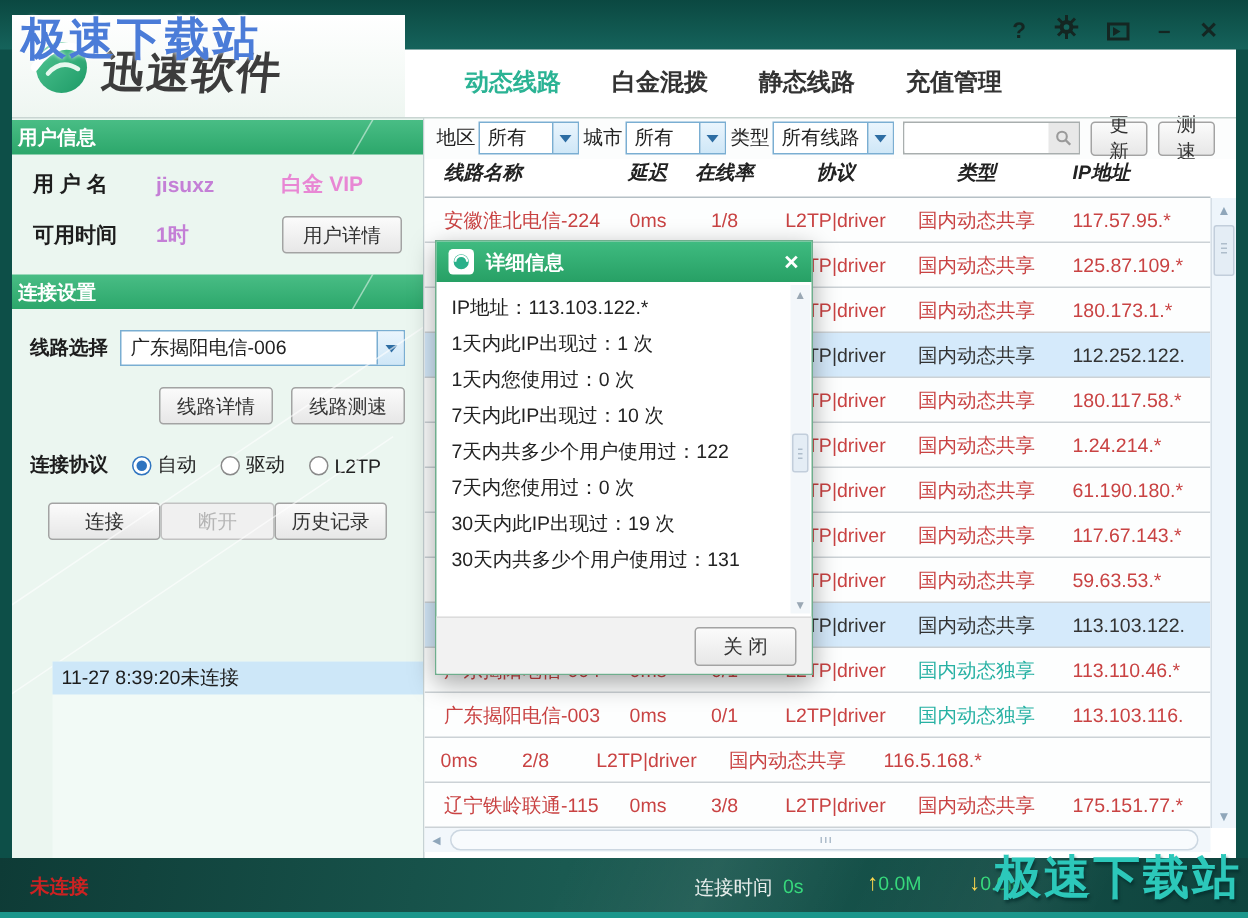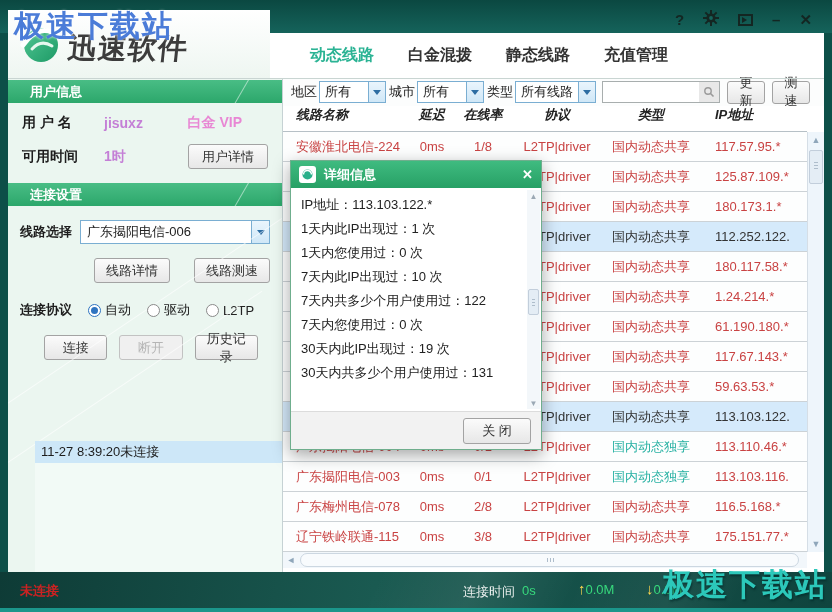--- a/index.html
+++ b/index.html
@@ -22,28 +22,28 @@
 
   
   .wm-top{position:absolute;left:14px;top:6px;font-size:30px;font-weight:bold;color:#4b7cd8;letter-spacing:2px;z-index:40;text-shadow:0 0 3px rgba(255,255,255,.85);}
   .wm-bottom{position:absolute;right:4px;bottom:6px;font-size:31px;font-weight:bold;color:#2cc8ba;letter-spacing:2px;z-index:60;text-shadow:1px 2px 2px rgba(0,40,40,.6);}
 
   
   .sidebar{position:absolute;left:8px;top:78px;width:274px;bottom:40px;background:#ebf6f0;overflow:hidden;}
   .deco1,.deco2{position:absolute;width:420px;height:1px;background:rgba(255,255,255,.6);pointer-events:none;}
   .deco1{transform:rotate(-34deg);left:-40px;top:210px;}
   .deco2{transform:rotate(-34deg);left:-130px;top:330px;}
-  .sec-head{height:23px;margin-top:2px;background:linear-gradient(#49bd85,#2ca76b);color:#fff;font-size:13px;font-weight:bold;display:flex;align-items:center;padding:0 22px;position:relative;overflow:hidden;}
+  .sec-head{height:23px;margin-top:2px;background:linear-gradient(#49bd85,#2ca76b);color:#fff;font-size:13px;font-weight:bold;display:flex;align-items:center;padding:0 4px;position:relative;overflow:hidden;}
   .sec-head::after{content:"";position:absolute;right:40px;top:-8px;width:1px;height:40px;background:rgba(255,255,255,.5);transform:rotate(30deg);}
   .info-row{display:flex;align-items:center;height:29px;margin-top:5px;padding:0 14px;}
   .info-row:first-of-type{margin-top:9px;}
   .ilabel{font-size:14px;font-weight:bold;color:#1d1d1d;width:82px;}
   .ival{font-size:14px;color:#c47fd6;font-weight:bold;}
   .vip{margin-left:auto;margin-right:26px;color:#e887d4;font-size:14px;font-weight:bold;}
-  .btn{background:linear-gradient(#fbfbfb,#e7e7e7);border:1px solid #a3a3a3;border-radius:3px;color:#333;font-size:13px;font-family:"Liberation Sans",sans-serif;height:25px;display:flex;align-items:center;justify-content:center;cursor:pointer;margin-left:12px;}
+  .btn{background:linear-gradient(#fbfbfb,#e7e7e7);border:1px solid #a3a3a3;border-radius:3px;color:#333;font-size:13px;font-family:"Liberation Sans",sans-serif;height:25px;display:flex;align-items:center;justify-content:center;cursor:pointer;}
   .btn.disabled{color:#b5b5b5;border-color:#c2c2c2;background:#f0f0f0;cursor:default;}
   .side-btn{margin-left:auto;width:80px;}
   .line-row{display:flex;align-items:center;padding:0 12px;margin-top:14px;}
   .llabel{font-size:13px;font-weight:bold;color:#1d1d1d;white-space:nowrap;}
   .select{flex:1;margin-left:8px;height:24px;border:1px solid #7aaed2;background:#fff;display:flex;align-items:center;cursor:pointer;}
   .select .val{flex:1;padding-left:6px;font-size:13px;color:#222;white-space:nowrap;overflow:hidden;}
   .select .arr{width:18px;height:100%;background:linear-gradient(#eaf5fd,#cfe7f7);border-left:1px solid #7aaed2;display:flex;align-items:center;justify-content:center;}
   .tri{width:0;height:0;border:4px solid transparent;border-top:5px solid #2d6da3;margin-top:4px;}
   .btns-row{display:flex;justify-content:flex-end;gap:12px;padding:0 12px;margin-top:14px;}
   .btns-row .btn{width:76px;}
@@ -377,21 +377,20 @@
         </div>
         <div class="trow red">
           <span class="cell c0">广东揭阳电信-003</span>
           <span class="cell c1">0ms</span>
           <span class="cell c2">0/1</span>
           <span class="cell c3">L2TP|driver</span>
           <span class="cell c4 teal">国内动态独享</span>
           <span class="cell c5">113.103.116.</span>
         </div>
         <div class="trow red">
-          <span class="cell c0">广东梅州电信-078</span>
           <span class="cell c1">0ms</span>
           <span class="cell c2">2/8</span>
           <span class="cell c3">L2TP|driver</span>
           <span class="cell c4">国内动态共享</span>
           <span class="cell c5">116.5.168.*</span>
         </div>
         <div class="trow red">
           <span class="cell c0">辽宁铁岭联通-115</span>
           <span class="cell c1">0ms</span>
           <span class="cell c2">3/8</span>

